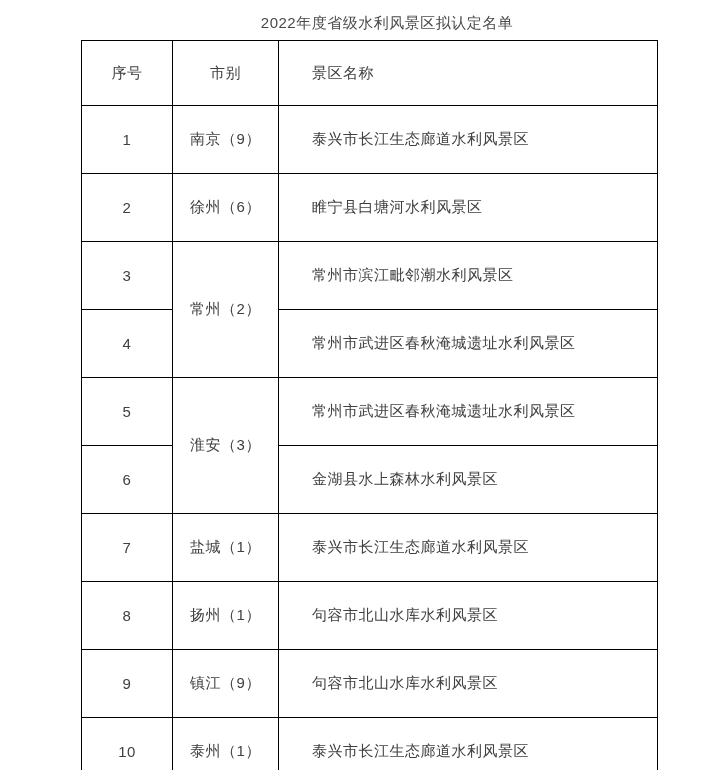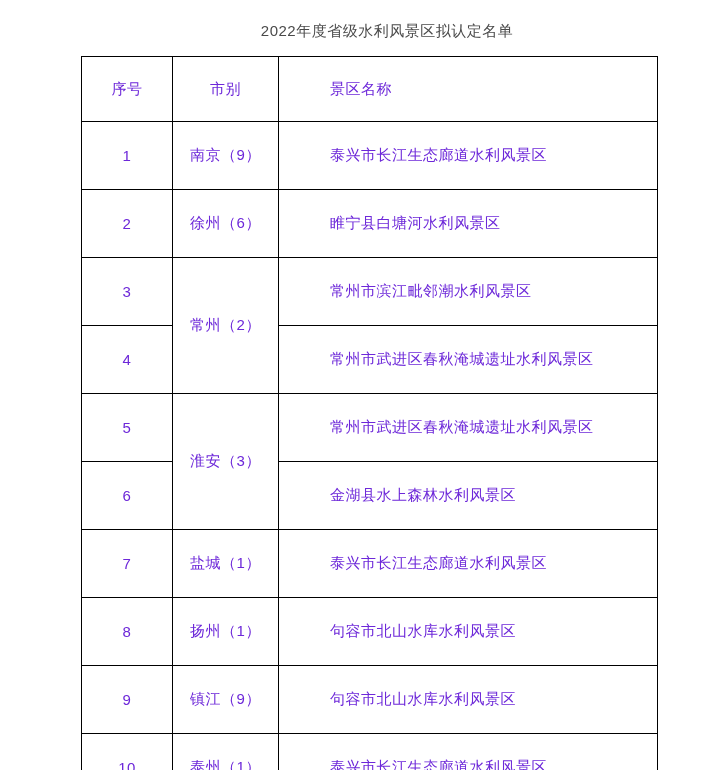--- a/index.html
+++ b/index.html
@@ -15,53 +15,53 @@
     background: #ffffff;
     overflow: hidden;
   }
   .content {
     position: absolute;
     left: 81px;
     top: 0;
     width: 612px;
   }
   .page-title {
-    margin: 8px;
+    margin: 0;
     padding-top: 14px;
     height: 26px;
     text-align: center;
     font-size: 15px;
     font-weight: normal;
     color: #4a4a4a;
     letter-spacing: 0.5px;
   }
   table.list-table {
     border-collapse: collapse;
     table-layout: fixed;
     width: 576px;
   }
   table.list-table th,
   table.list-table td {
     border: 1px solid #000000;
-    color: #6d28d9;
+    color: #404040;
     font-size: 15px;
     font-weight: normal;
     vertical-align: middle;
     background: #ffffff;
     letter-spacing: 0.5px;
     overflow: hidden;
     white-space: nowrap;
   }
   .col-no    { width: 91px;  }
   .col-city  { width: 106px; }
   .col-name  { width: 379px; }
   table.list-table thead th { height: 62px; }
   table.list-table tbody td { height: 65px; }
   .cell-center { text-align: center; }
-  .cell-name   { text-align: left; padding-left: 51px; }
+  .cell-name   { text-align: left; padding-left: 33px; }
 </style>
 </head>
 <body>
 
 <div class="page">
   <div class="content">
     <h1 class="page-title">2022年度省级水利风景区拟认定名单</h1>
 
     <table class="list-table">
       <colgroup>

